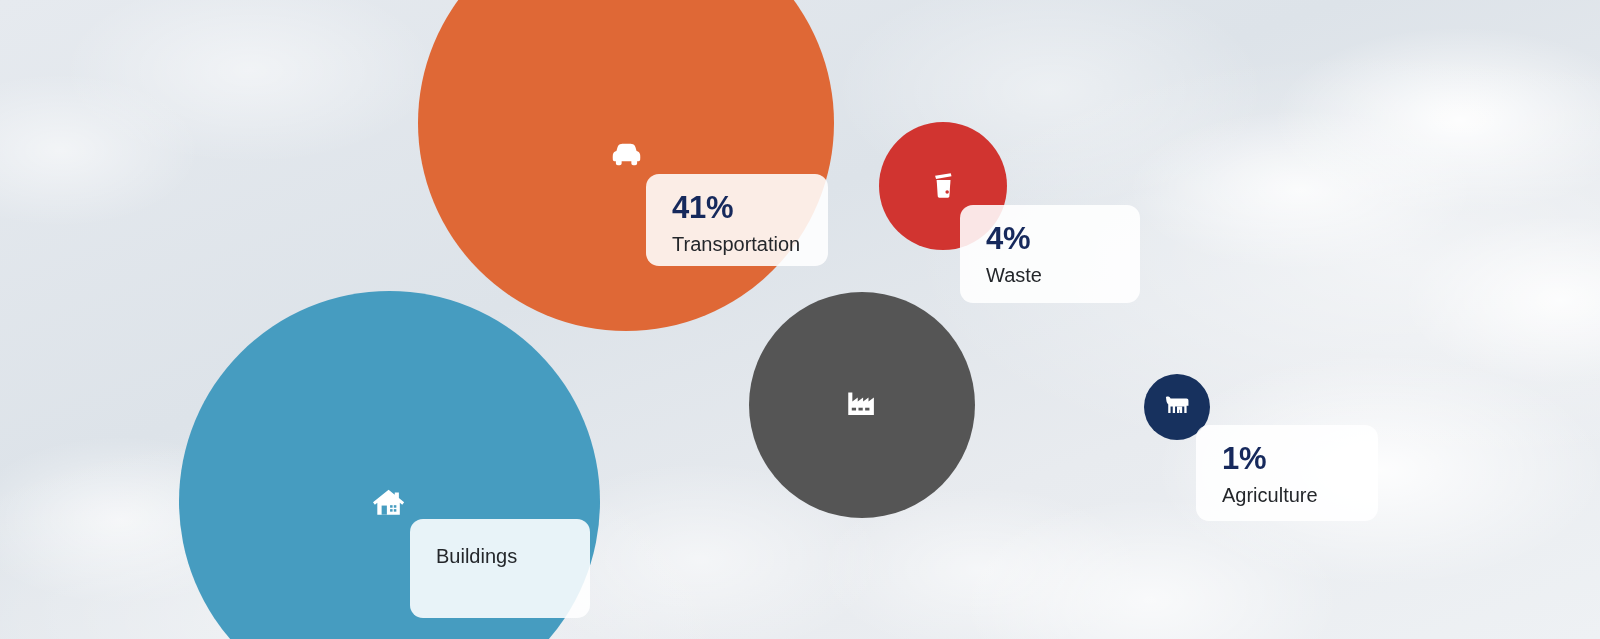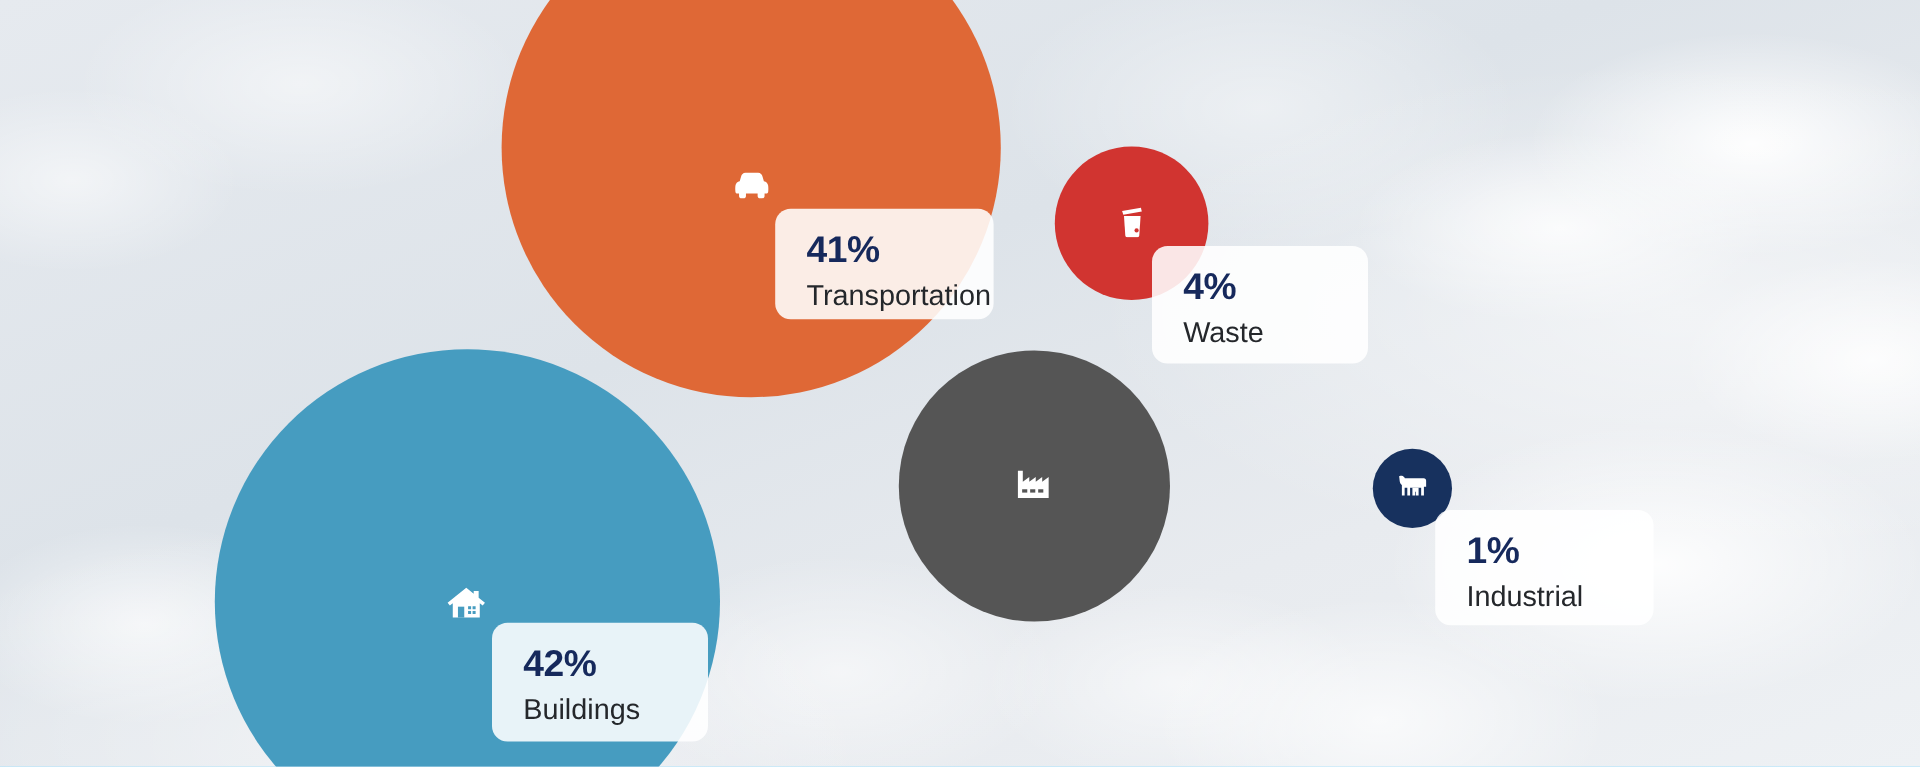--- a/index.html
+++ b/index.html
@@ -69,21 +69,21 @@
   }
   .card .pct {
     font-size: 31px;
     font-weight: bold;
     color: #16295c;
     letter-spacing: -0.3px;
     line-height: 1.05;
     white-space: nowrap;
   }
   .card .lbl {
-    font-size: 24px;
+    font-size: 20px;
     color: #24272b;
     line-height: 1.3;
     margin-top: 6px;
     white-space: nowrap;
   }
 </style>
 </head>
 <body>
 
 <div id="stage">
@@ -111,21 +111,20 @@
       <path d="M18.0 3.0L1.4 16.2L3.4 18.8L6.0 16.7L6.0 29.5L30.0 29.5L30.0 16.7L32.6 18.8L34.6 16.2L29.0 11.8L29.0 5.8L24.6 5.8L24.6 8.3L18.0 3.0Z"></path>
       <rect x="10.6" y="19.8" width="5.6" height="9.7" fill="#469cc0"></rect>
       <rect x="19.6" y="19.4" width="2.7" height="2.7" fill="#469cc0"></rect>
       <rect x="23.6" y="19.4" width="2.7" height="2.7" fill="#469cc0"></rect>
       <rect x="19.6" y="23.6" width="2.7" height="2.7" fill="#469cc0"></rect>
       <rect x="23.6" y="23.6" width="2.7" height="2.7" fill="#469cc0"></rect>
     </svg>
   </div>
 
   <div class="card" style="left:410px; top:519px; width:180px; height:99px;">
-    <div class="pct">42%</div>
     <div class="lbl">Buildings</div>
   </div>
 
   <div class="bubble" style="left:749px; top:292px; width:226px; height:226px; background:#555555;"></div>
   <div class="bubble-icon" style="left:845px; top:391px; width:34px; height:26px;">
     <svg viewBox="0 0 36 28" width="34" height="26" aria-hidden="true">
       <path d="M3.2 1.5L7.6 1.5L7.6 11.2L13.4 6.9L13.4 11.2L19.2 6.9L19.2 11.2L25.0 6.9L25.0 11.2L30.8 6.9L30.8 25.8L3.2 25.8L3.2 1.5Z"></path>
       <rect x="7.0" y="18.0" width="4.6" height="3.0" fill="#555555"></rect>
       <rect x="14.2" y="18.0" width="4.6" height="3.0" fill="#555555"></rect>
       <rect x="21.4" y="18.0" width="4.6" height="3.0" fill="#555555"></rect>
@@ -150,16 +149,16 @@
   <div class="bubble" style="left:1144px; top:374px; width:66px; height:66px; background:#17315e;"></div>
   <div class="bubble-icon" style="left:1163px; top:394px; width:28px; height:24px;">
     <svg viewBox="0 0 30 26" width="28" height="24" aria-hidden="true">
       <path d="M3.0 3.2C3.0 3.2 4.6 2.2 6.3 3.0C7.6 3.6 8.2 5.0 8.2 5.0L11.6 5.0L25.2 5.0C26.6 5.0 27.4 5.8 27.4 7.2L27.4 12.6L25.4 12.6L25.4 20.6L22.9 20.6L22.9 13.6L12.9 13.6L12.9 20.6L10.4 20.6L10.4 13.6L8.0 13.6L8.0 20.6L5.5 20.6L5.5 11.0C4.3 10.2 3.6 8.8 3.5 7.1C3.4 5.6 3.0 3.2 3.0 3.2Z"></path>
       <path d="M15.0 13.6L20.6 13.6L20.6 20.6L18.1 20.6L18.1 17.0L17.5 17.0L17.5 20.6L15.0 20.6L15.0 13.6Z"></path>
     </svg>
   </div>
 
   <div class="card" style="left:1196px; top:425px; width:182px; height:96px;">
     <div class="pct">1%</div>
-    <div class="lbl">Industrial</div>
+    <div class="lbl">Agriculture</div>
   </div>
 
 </div>
 
 </body></html>

